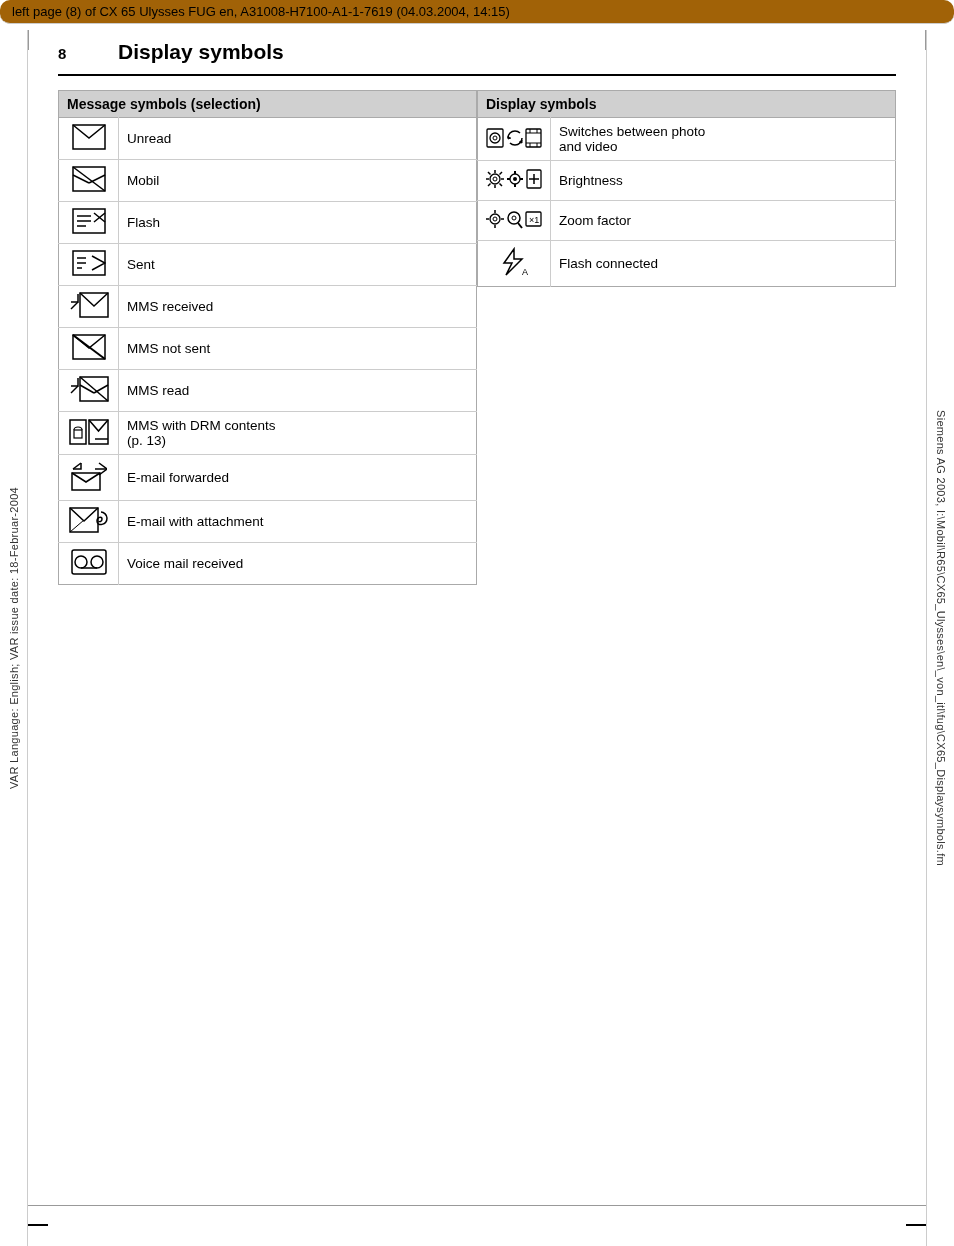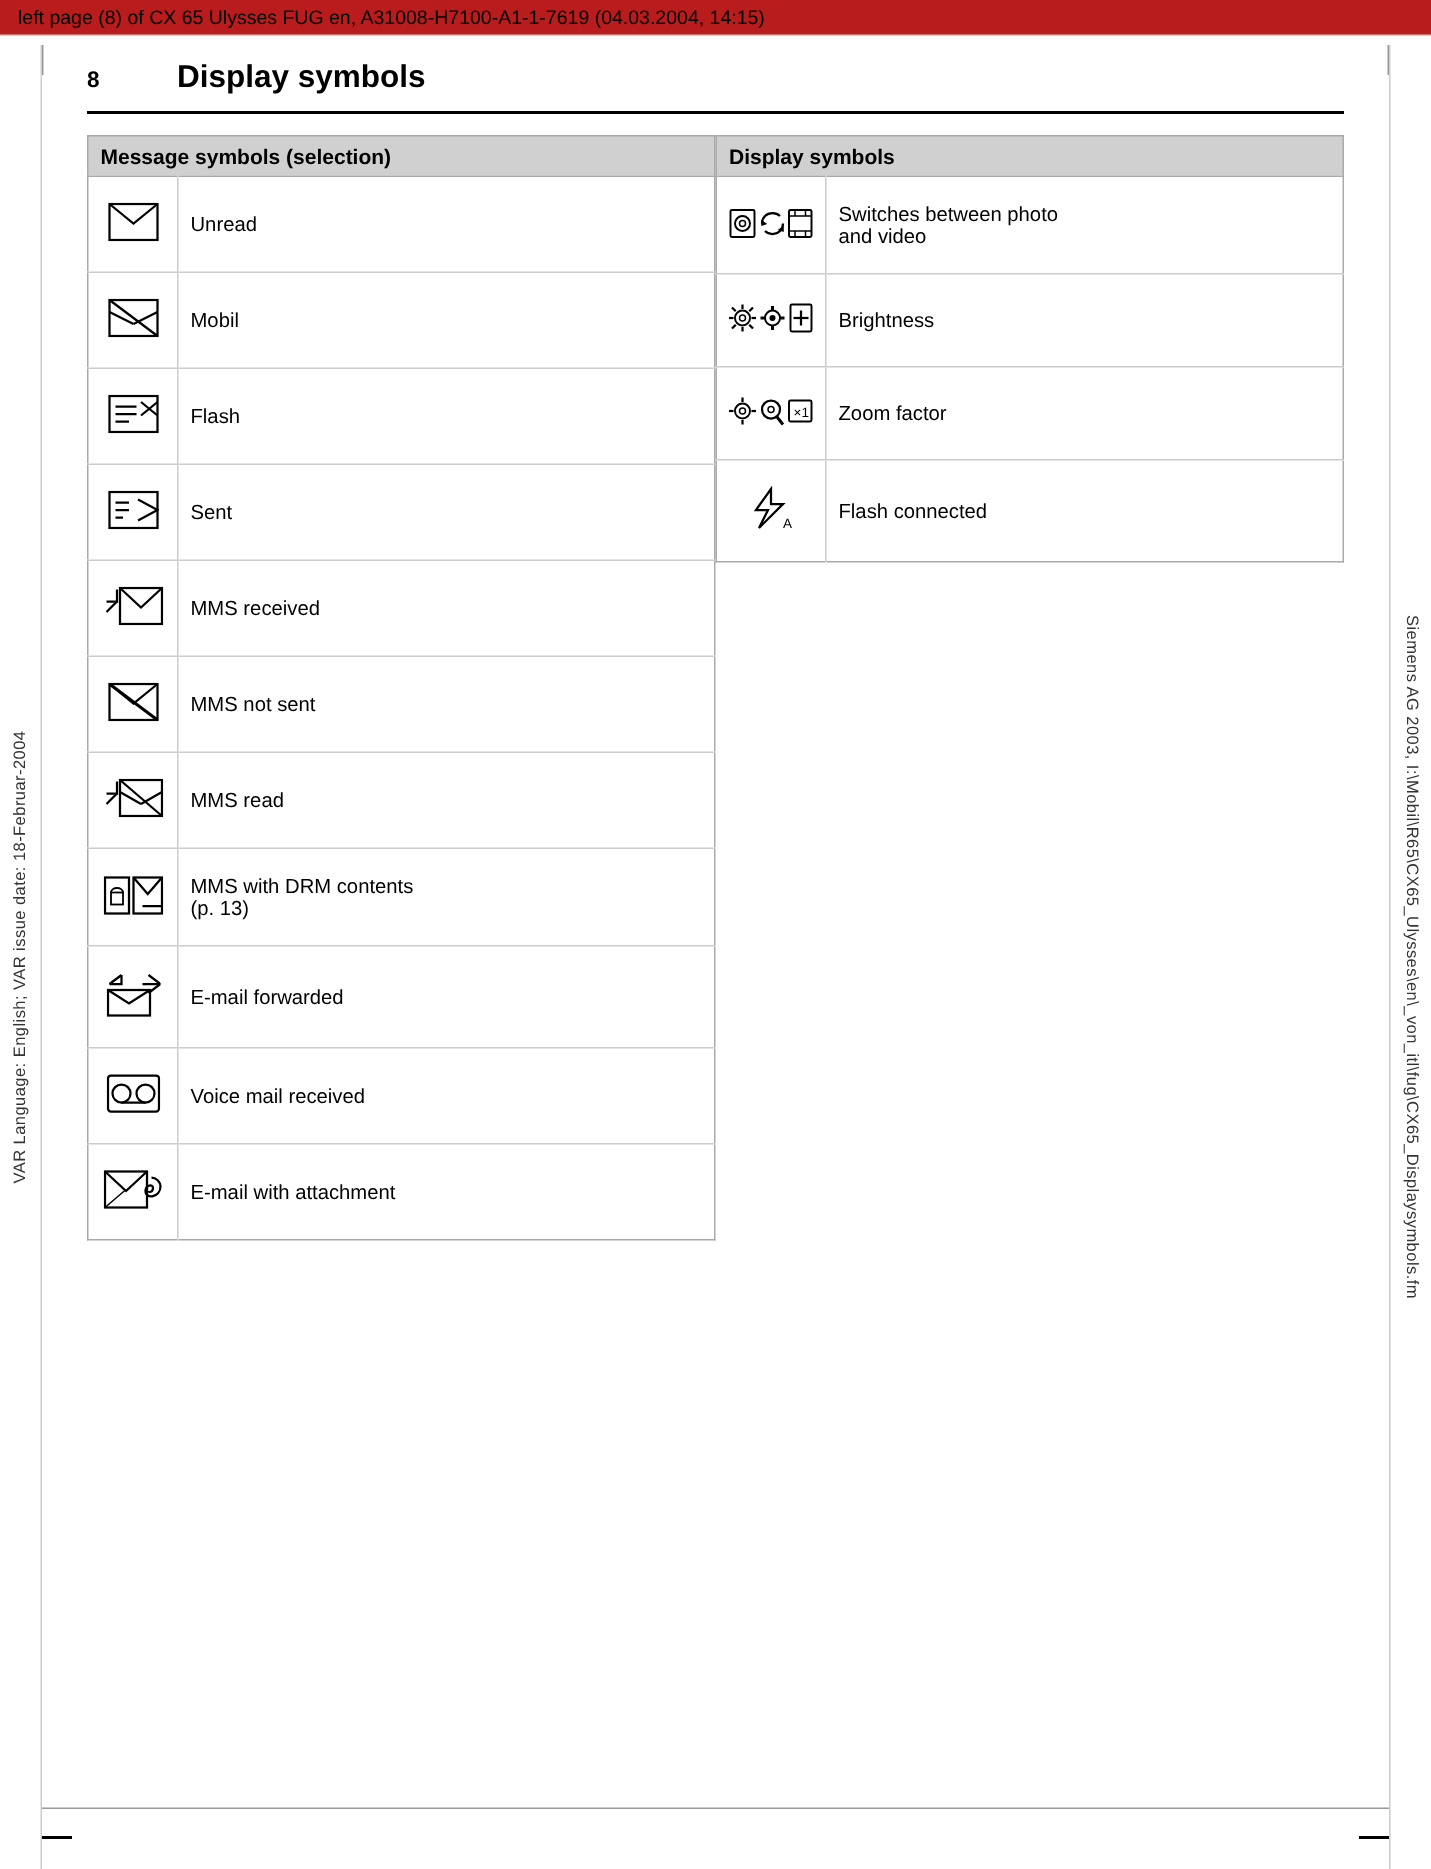--- a/index.html
+++ b/index.html
@@ -8,27 +8,28 @@
       min-height: 1246px;
       background: #ffffff;
       font-family: Arial, Helvetica, sans-serif;
       font-size: 14px;
       color: #000;
       position: relative;
     }
 
     
     .top-header {
-      background: #b91c1c;
+      background: #a16207;
       padding: 4px 12px;
       font-size: 13px;
       font-weight: normal;
       border-bottom: 1px solid #ccc;
       display: flex;
       align-items: center;
+      border-radius: 10px;
     }
 
     
     .left-sidebar {
       position: absolute;
       left: 0;
       top: 30px;
       bottom: 0;
       width: 28px;
       border-right: 1px solid #ccc;
@@ -122,21 +123,21 @@
       border-collapse: collapse;
       border: 1px solid #aaa;
     }
     .symbol-table tr {
       border-bottom: 1px solid #ccc;
     }
     .symbol-table tr:last-child {
       border-bottom: none;
     }
     .symbol-table td {
-      padding: 17px 8px;
+      padding: 6px 8px;
       vertical-align: middle;
       font-size: 13.5px;
     }
     .symbol-cell {
       width: 60px;
       text-align: center;
       border-right: 1px solid #ccc;
     }
     .label-cell {
       padding-left: 12px;
@@ -369,47 +370,47 @@
               </span>
             </td>
             <td class="label-cell">
               <span>E-mail forwarded</span>
             </td>
           </tr>
 
           <tr>
             <td class="symbol-cell">
               <span class="svg-icon">
+                <svg width="40" height="26" viewBox="0 0 40 26">
+                  <rect x="1" y="1" width="28" height="24" fill="none" stroke="#000" stroke-width="1.5"></rect>
+                  <polyline points="1,1 15,14 29,1" fill="none" stroke="#000" stroke-width="1.5"></polyline>
+                  <line x1="1" y1="25" x2="15" y2="13" stroke="#000" stroke-width="1"></line>
+
+                  <path d="M32,5 C35,5 38,8 38,11 C38,18 28,20 28,14 C28,10 33,9 33,12 C33,15 30,15 30,14" fill="none" stroke="#000" stroke-width="1.5"></path>
+                </svg>
+              </span>
+            </td>
+            <td class="label-cell">
+              <span>E-mail with attachment</span>
+            </td>
+          </tr>
+
+          <tr>
+            <td class="symbol-cell">
+              <span class="svg-icon">
                 <svg width="36" height="26" viewBox="0 0 36 26">
                   <rect x="1" y="1" width="34" height="24" rx="2" ry="2" fill="none" stroke="#000" stroke-width="1.5"></rect>
                   <circle cx="10" cy="13" r="6" fill="none" stroke="#000" stroke-width="1.5"></circle>
                   <circle cx="26" cy="13" r="6" fill="none" stroke="#000" stroke-width="1.5"></circle>
                   <line x1="10" y1="19" x2="26" y2="19" stroke="#000" stroke-width="1.5"></line>
                 </svg>
               </span>
             </td>
             <td class="label-cell">
               <span>Voice mail received</span>
-            </td>
-          </tr>
-
-          <tr>
-            <td class="symbol-cell">
-              <span class="svg-icon">
-                <svg width="40" height="26" viewBox="0 0 40 26">
-                  <rect x="1" y="1" width="28" height="24" fill="none" stroke="#000" stroke-width="1.5"></rect>
-                  <polyline points="1,1 15,14 29,1" fill="none" stroke="#000" stroke-width="1.5"></polyline>
-                  <line x1="1" y1="25" x2="15" y2="13" stroke="#000" stroke-width="1"></line>
-
-                  <path d="M32,5 C35,5 38,8 38,11 C38,18 28,20 28,14 C28,10 33,9 33,12 C33,15 30,15 30,14" fill="none" stroke="#000" stroke-width="1.5"></path>
-                </svg>
-              </span>
-            </td>
-            <td class="label-cell">
-              <span>E-mail with attachment</span>
             </td>
           </tr>
         </tbody>
       </table>
     </div>
 
     <div class="right-column">
       <div class="section-header">Display symbols</div>
       <table class="symbol-table">
         <tbody>

